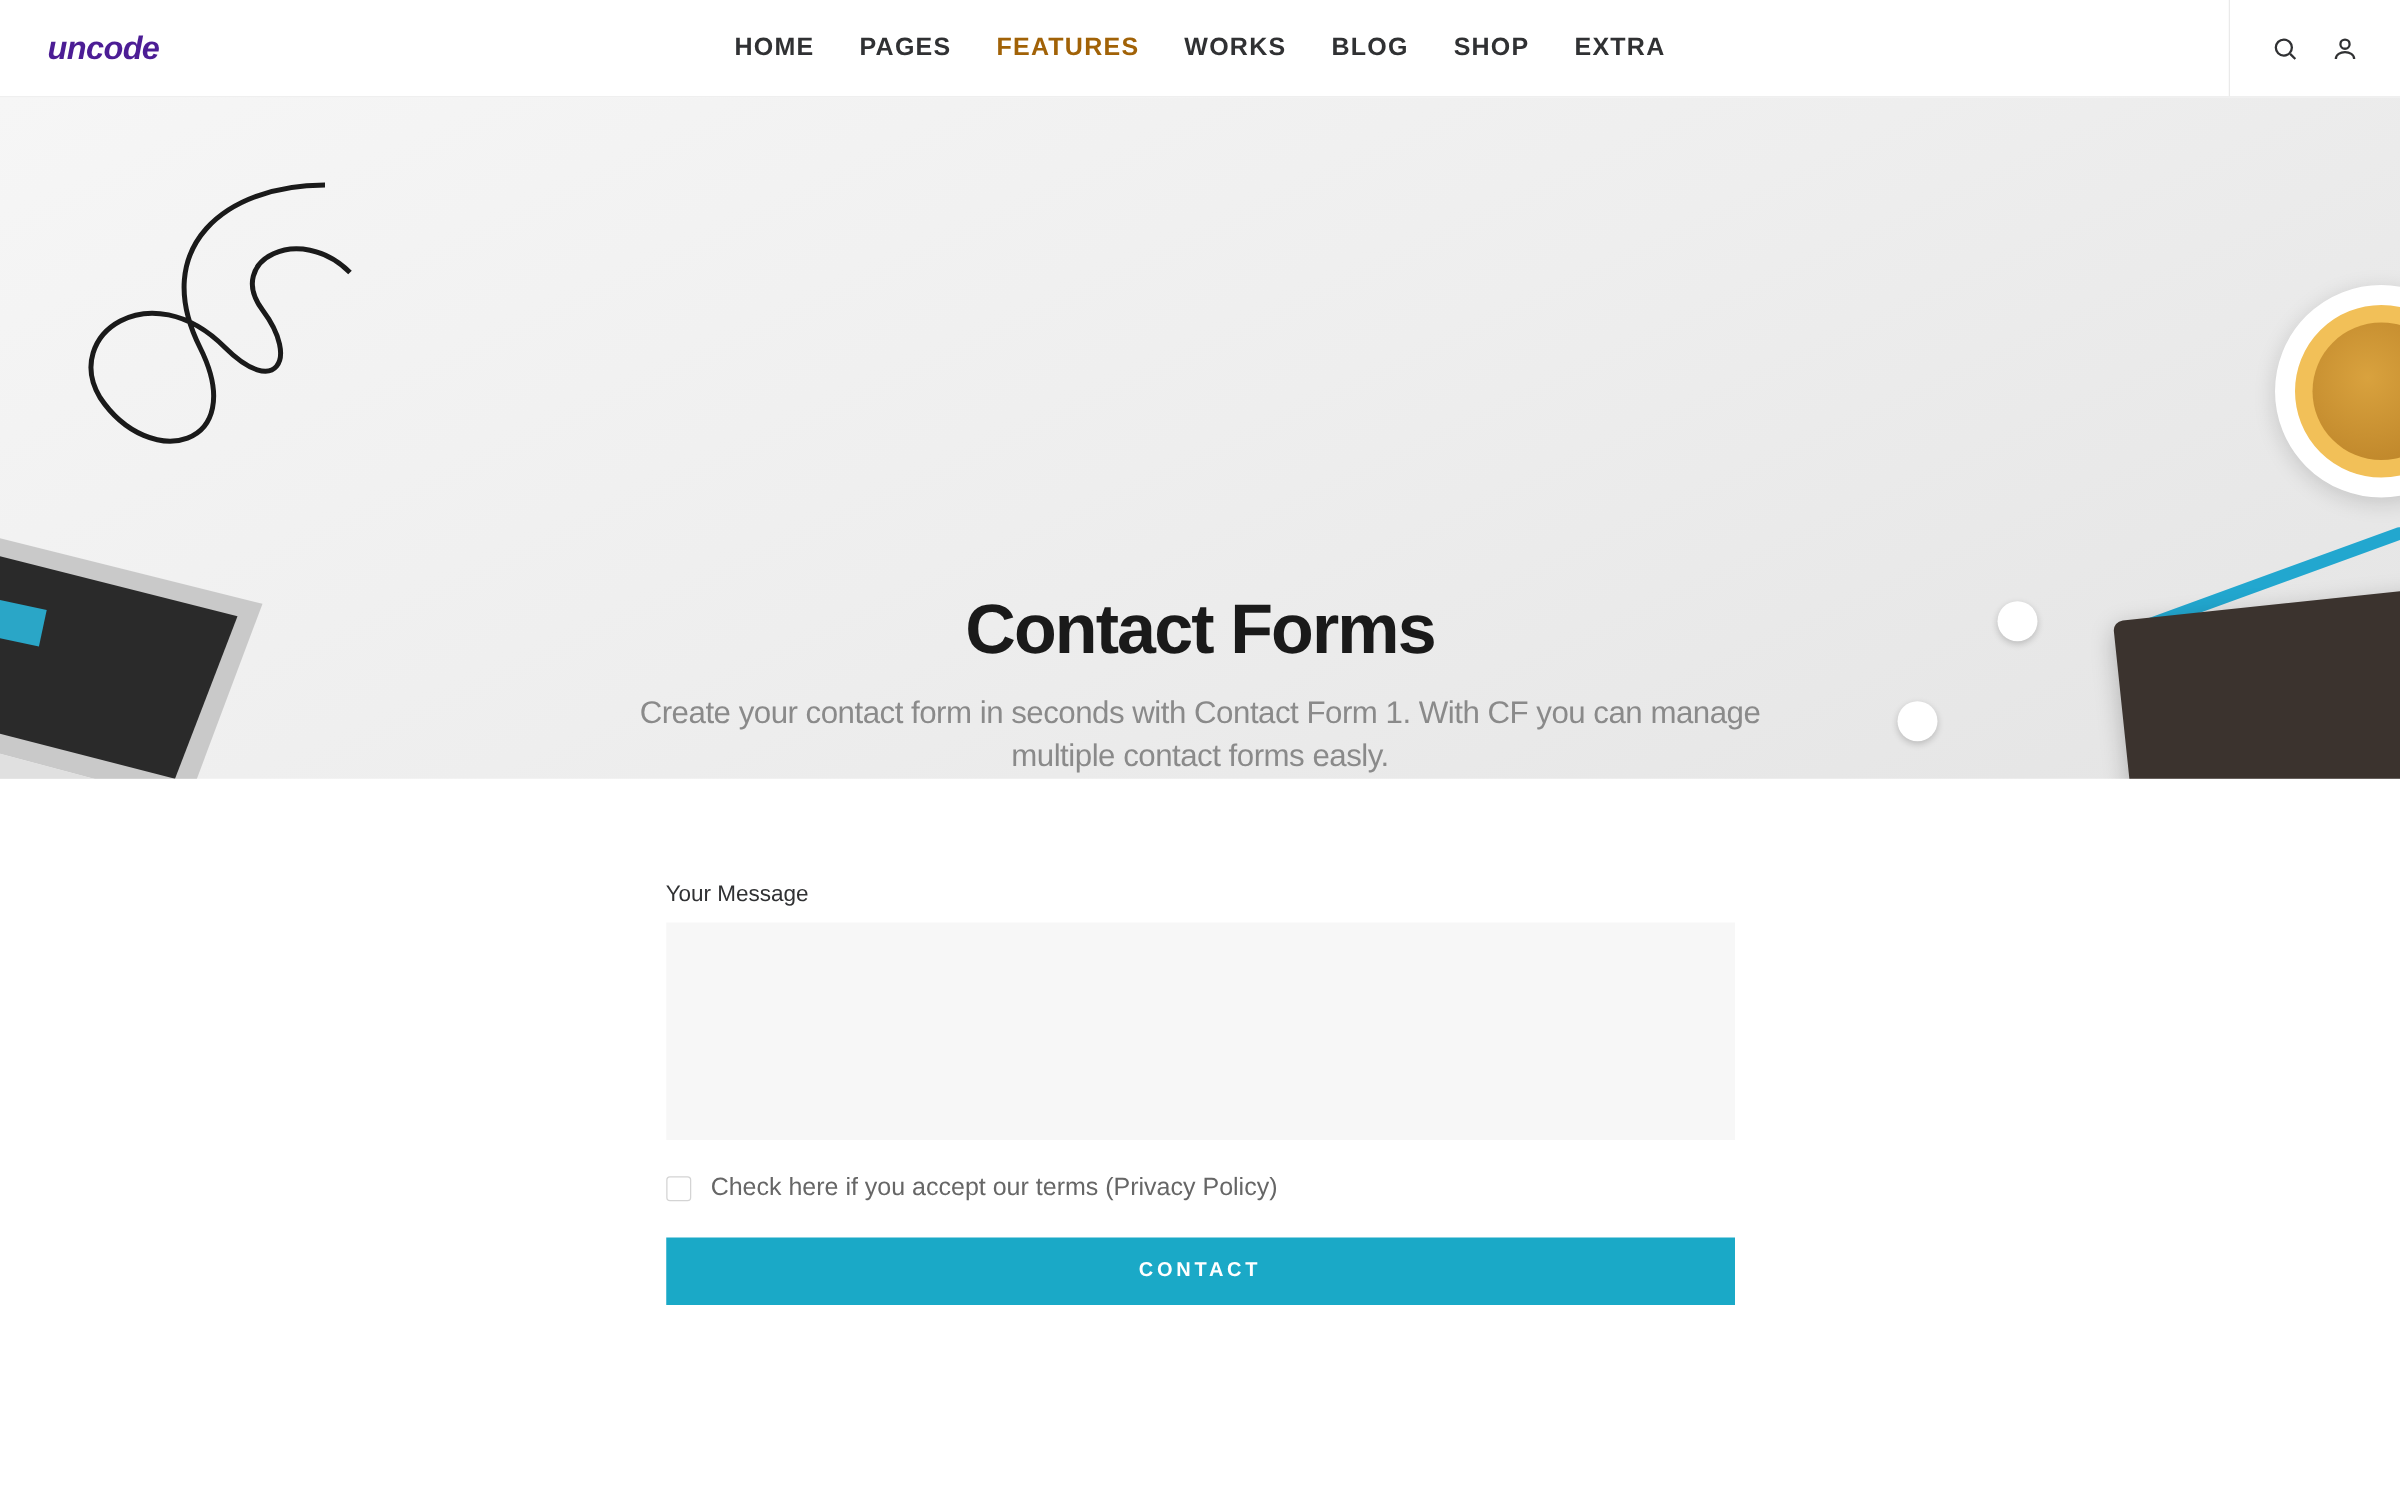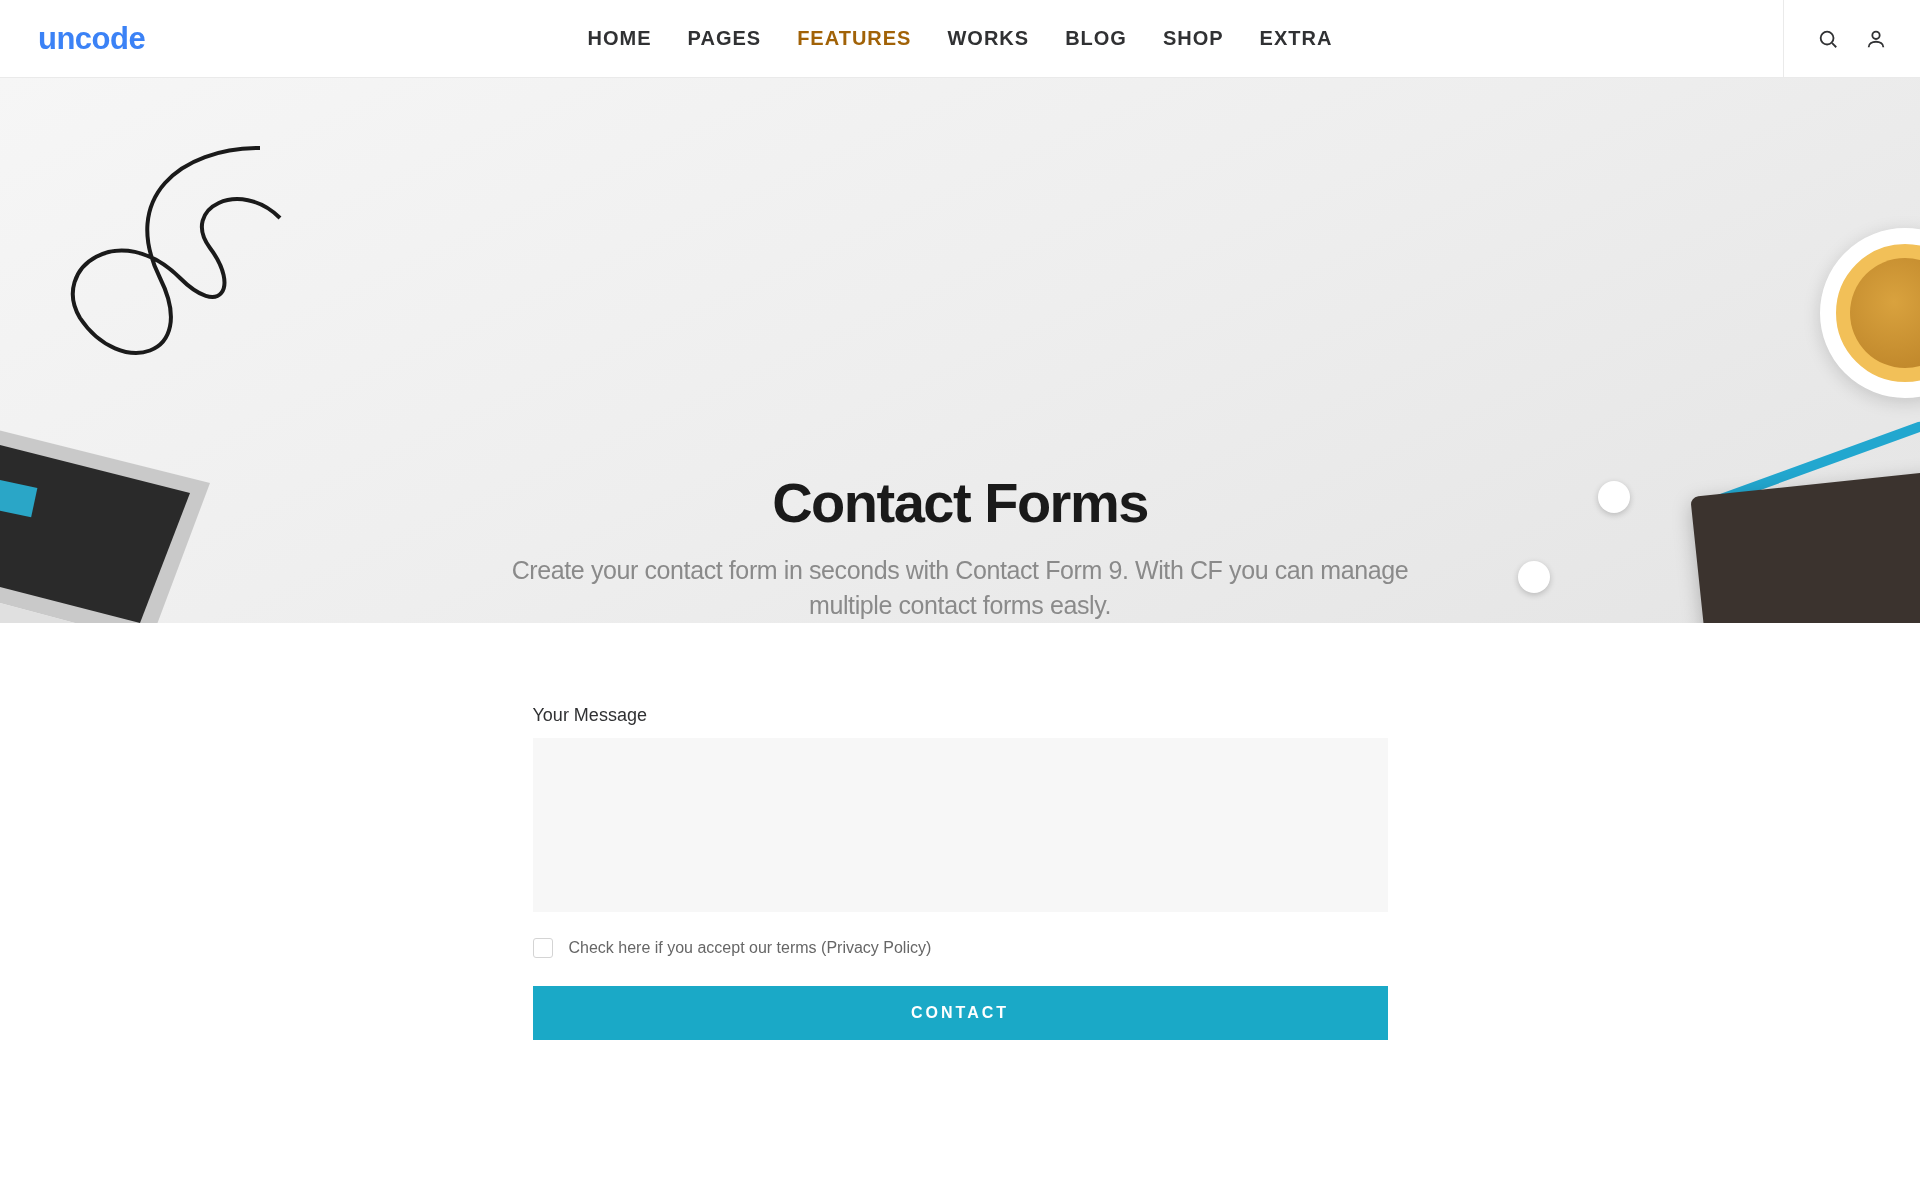--- a/index.html
+++ b/index.html
@@ -1,20 +1,20 @@
 <!DOCTYPE html>
 <html><head>
 <meta charset="utf-8">
 <style>
 * { margin: 0; padding: 0; box-sizing: border-box; }
 body { font-family: -apple-system, BlinkMacSystemFont, 'Segoe UI', Helvetica, Arial, sans-serif; color: #303133; background: #fff; width: 1920px; }
 
 
 .header { position: relative; height: 78px; border-bottom: 1px solid #eaeaea; display: flex; align-items: center; padding: 0 38px; background: #fff; }
-.logo { font-size: 31px; font-weight: 700; letter-spacing: -0.5px; color: #3b82f6; }
+.logo { font-size: 26px; font-weight: 700; letter-spacing: -0.5px; color: #4c1d95; font-style: italic; }
 .nav { position: absolute; left: 50%; transform: translateX(-50%); display: flex; gap: 36px; }
 .nav-item { font-size: 20px; font-weight: 700; letter-spacing: 1px; text-transform: uppercase; color: #303133; cursor: pointer; }
 .nav-item.active { color: #a16207; }
 .header-right { position: absolute; right: 0; top: 0; height: 100%; display: flex; align-items: center; border-left: 1px solid #eaeaea; padding: 0 32px; gap: 24px; }
 .header-icon { width: 24px; height: 24px; display: flex; align-items: center; justify-content: center; cursor: pointer; }
 .header-icon svg { width: 22px; height: 22px; stroke: #303133; stroke-width: 2; fill: none; }
 
 
 .hero { height: 545px; background: linear-gradient(155deg, #f6f6f6 0%, #eeeeee 50%, #e4e4e4 100%); display: flex; align-items: flex-end; justify-content: center; position: relative; overflow: hidden; }
 .hero-content { text-align: center; max-width: 900px; position: relative; z-index: 2; margin-top: -60px; }
@@ -33,21 +33,21 @@
 
 
 .form-wrap { width: 855px; margin: 82px auto 0; }
 .form-row { display: flex; gap: 20px; margin-bottom: 30px; }
 .form-col { flex: 1; }
 .form-label { display: block; font-size: 18px; font-weight: 500; color: #303133; margin-bottom: 12px; }
 .form-input { width: 100%; height: 48px; background: #f7f7f7; border: none; padding: 0 14px; font-size: 15px; }
 .form-textarea { width: 100%; height: 174px; background: #f7f7f7; border: none; padding: 14px; font-size: 15px; resize: none; }
 .checkbox-row { display: flex; align-items: center; gap: 16px; margin: 22px 0 28px; }
 .checkbox { width: 20px; height: 20px; border: 1px solid #d4d4d4; border-radius: 3px; background: #fff; cursor: pointer; }
-.checkbox-label { font-size: 16px; color: #666; }
+.checkbox-label { font-size: 20px; color: #666; }
 .submit-btn { width: 100%; height: 54px; background: #1aa9c7; color: #fff; border: none; font-size: 16px; font-weight: 700; letter-spacing: 3px; text-transform: uppercase; cursor: pointer; }
 </style>
 </head>
 <body>
 
 <header class="header">
   <div class="logo">uncode</div>
   <nav class="nav">
     <span class="nav-item">HOME</span>
     <span class="nav-item">PAGES</span>
@@ -89,21 +89,21 @@
   <div class="deco-cup">
       <div class="deco-cup-inner"></div>
     </div>
   <div class="deco-pencil"></div>
   <div class="deco-notebook"></div>
   <div class="deco-earbud1"></div>
   <div class="deco-earbud2"></div>
 
   <div class="hero-content">
     <h1 class="hero-title">Contact Forms</h1>
-    <p class="hero-sub">Create your contact form in seconds with Contact Form 9. With CF you can manage multiple contact forms easly.</p>
+    <p class="hero-sub">Create your contact form in seconds with Contact Form 1. With CF you can manage multiple contact forms easly.</p>
   </div>
 </section>
 
 <section class="form-wrap">
   <div>
     <label class="form-label">Your Message</label>
     <textarea class="form-textarea" style=""></textarea>
   </div>
   <div class="checkbox-row">
     <div class="checkbox"></div>

